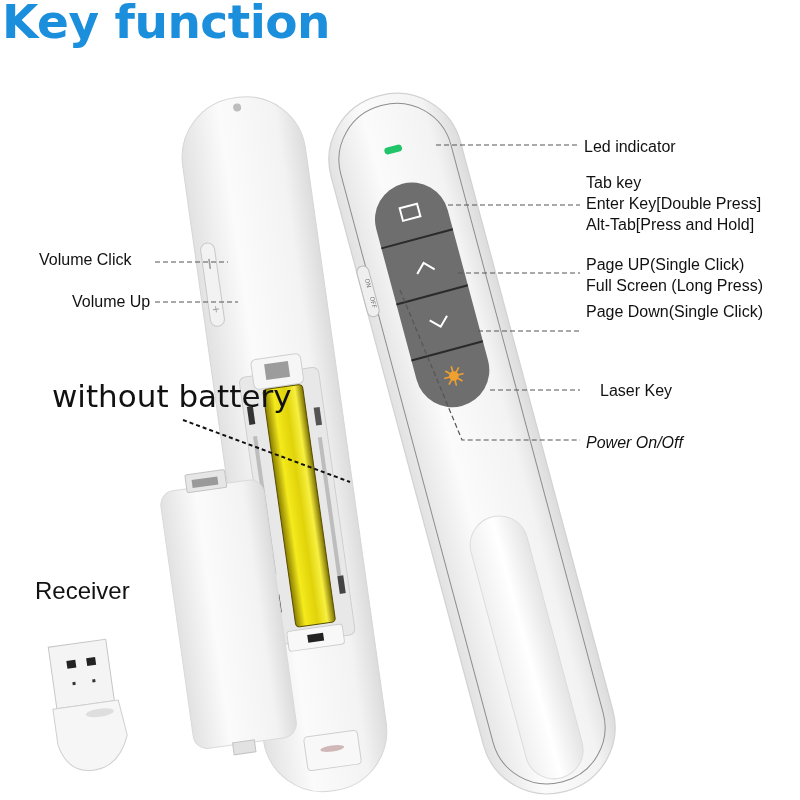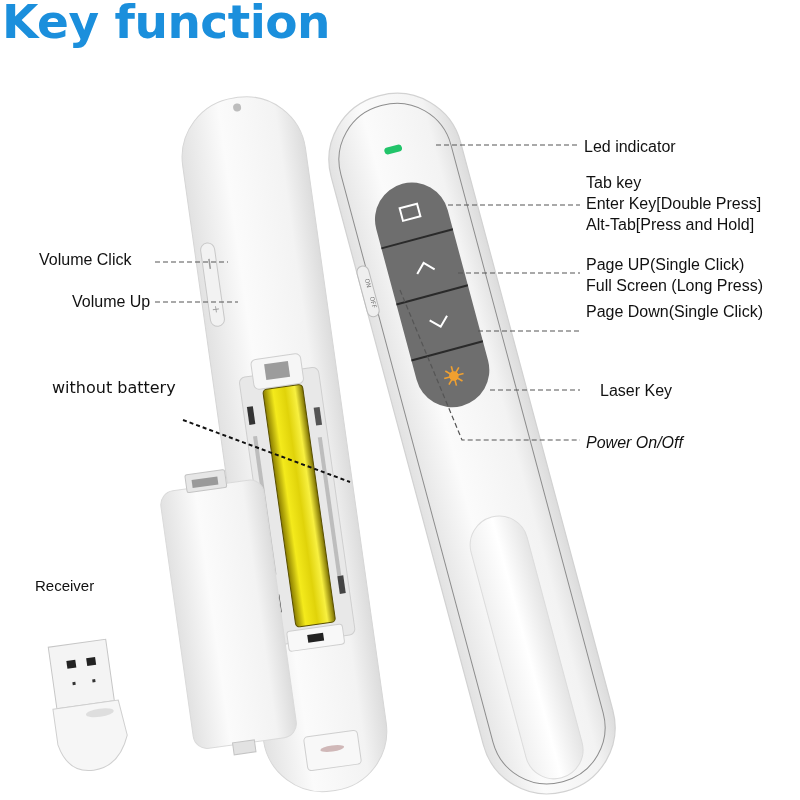--- a/index.html
+++ b/index.html
@@ -1,20 +1,20 @@
 <!DOCTYPE html>
 <html><head>
 <meta charset="utf-8">
 <style>
   html, body { margin: 0; padding: 0; background: #ffffff; }
   body { width: 800px; height: 800px; position: relative; overflow: hidden; font-family: "Liberation Sans", sans-serif; }
   .title { position: absolute; left: 2px; top: -6px; font-family: "DejaVu Sans", sans-serif; font-weight: bold; font-size: 47px; color: #1b8fdc; letter-spacing: -0.5px; }
   .lbl { position: absolute; font-family: "Liberation Sans", sans-serif; font-size: 16px; color: #111; line-height: 21px; white-space: nowrap; }
-  .lbl-big { position: absolute; font-family: "DejaVu Sans", sans-serif; font-size: 16px; color: #111; white-space: nowrap; }
-  .lbl-rcv { position: absolute; font-family: "Liberation Sans", sans-serif; font-size: 15px; color: #111; white-space: nowrap; }
+  .lbl-big { position: absolute; font-family: "DejaVu Sans", sans-serif; font-size: 31px; color: #111; white-space: nowrap; }
+  .lbl-rcv { position: absolute; font-family: "Liberation Sans", sans-serif; font-size: 24px; color: #111; white-space: nowrap; }
   svg.art { position: absolute; left: 0; top: 0; }
 </style>
 </head>
 <body>
 
 <div class="title">Key function</div>
 
 <svg class="art" width="800" height="800" viewBox="0 0 800 800">
   <defs>
     <linearGradient id="bodyG" x1="0" y1="0" x2="1" y2="0">

